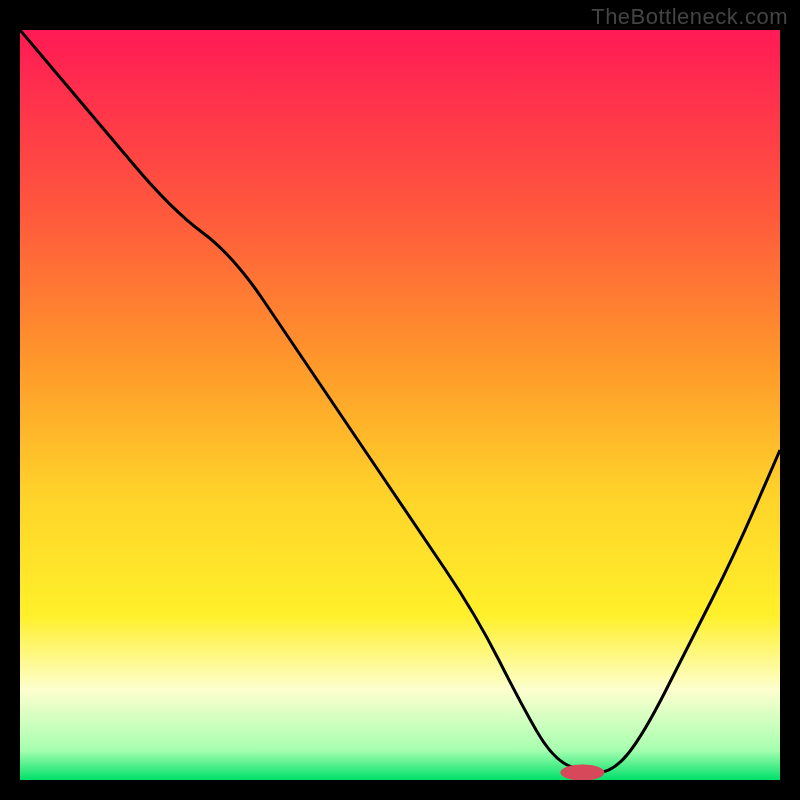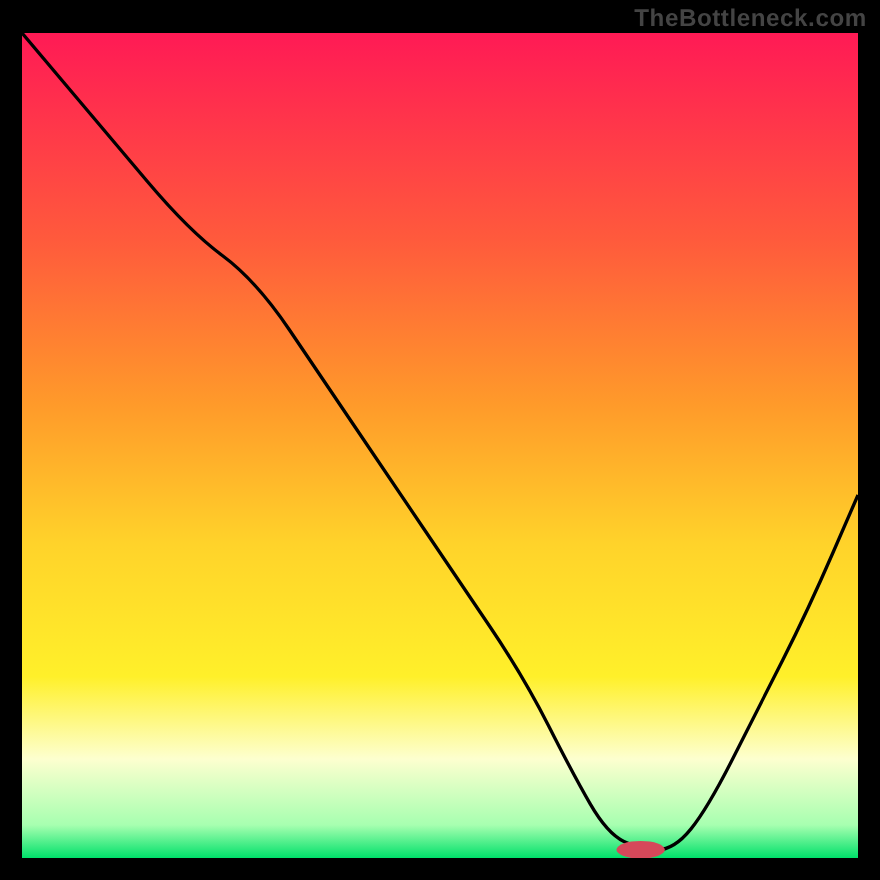--- a/index.html
+++ b/index.html
@@ -16,21 +16,21 @@
     height: 800px;
     background: #000;
     position: relative;
   }
   .watermark {
     position: absolute;
     top: 4px;
     right: 12px;
     color: #444;
     font-size: 22px;
-    font-weight: 700;
+    font-weight: 400;
     letter-spacing: 0.5px;
     z-index: 10;
   }
   .plot {
     position: absolute;
     left: 20px;
     top: 30px;
     width: 760px;
     height: 750px;
   }

